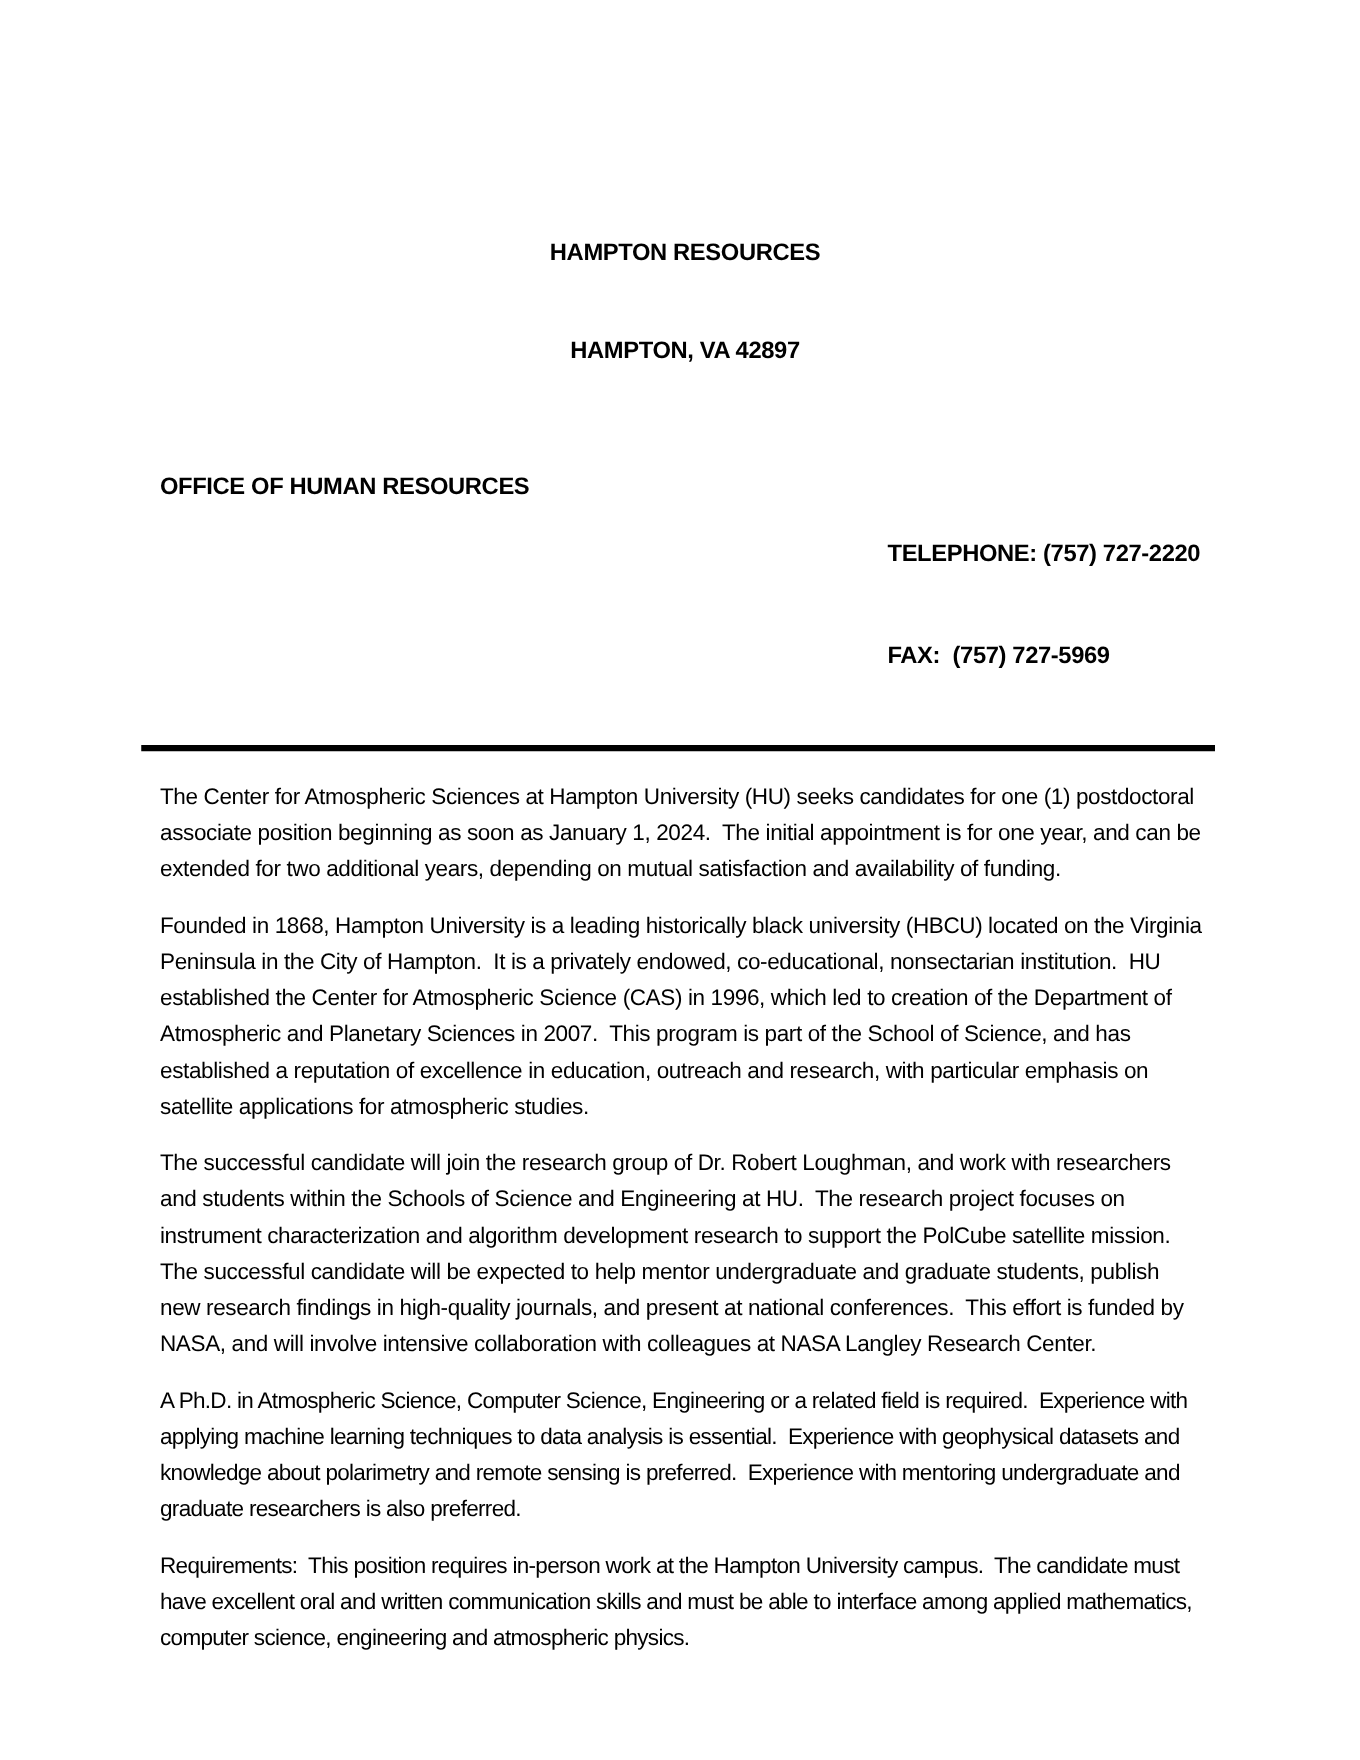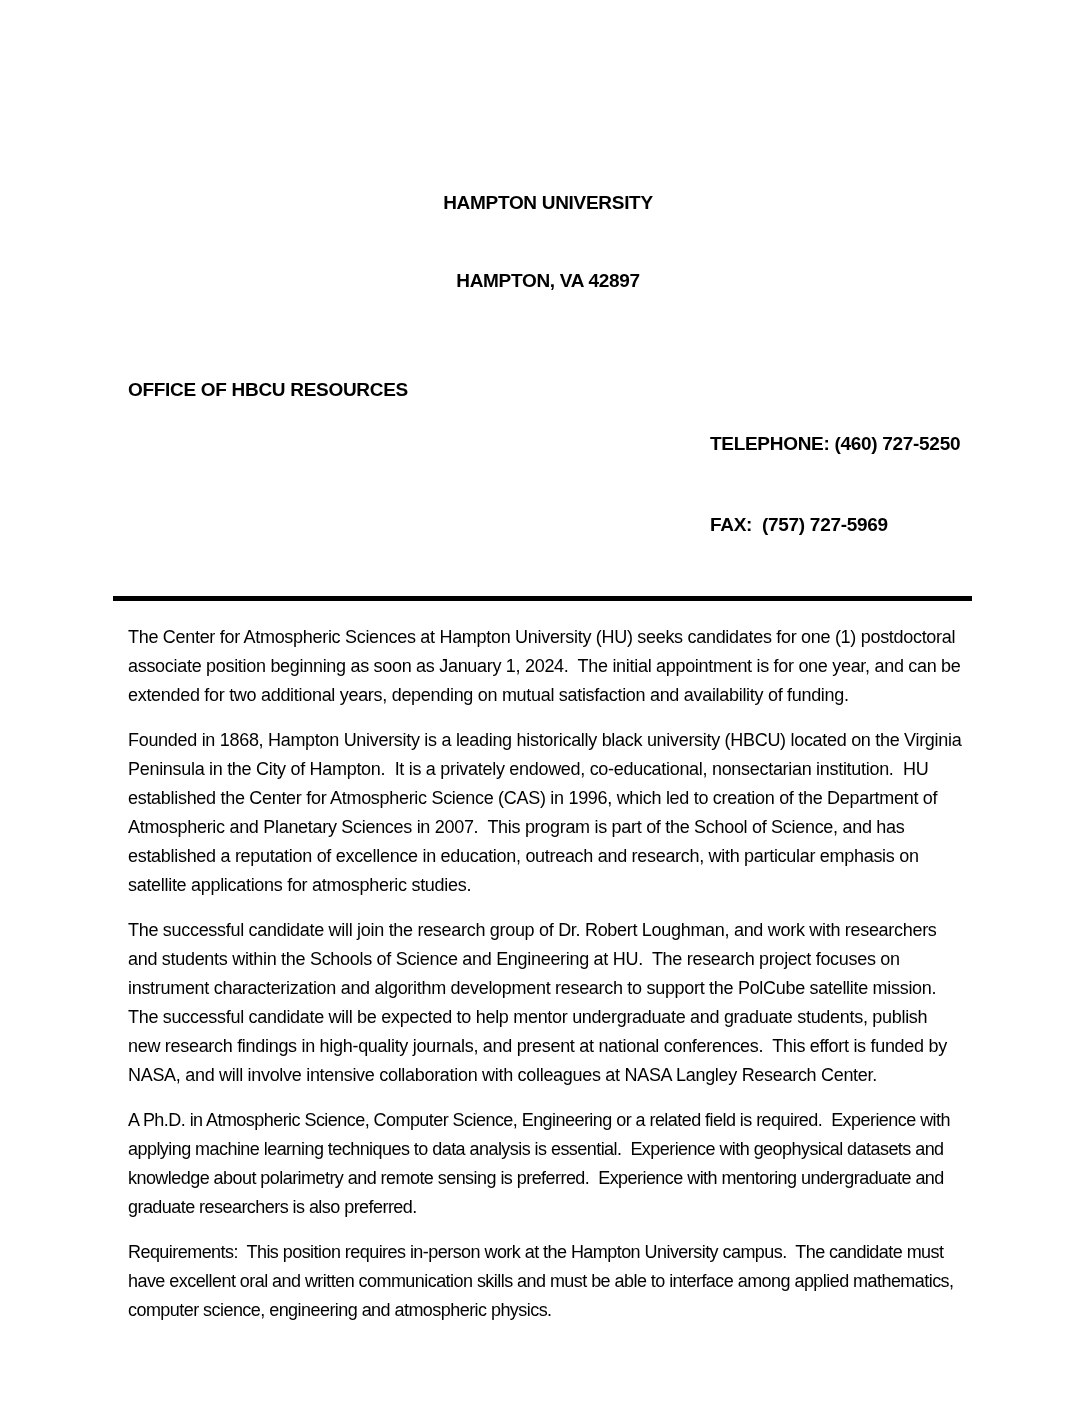--- a/index.html
+++ b/index.html
@@ -69,28 +69,28 @@
     font-weight: normal;
     letter-spacing: -0.55px;
   }
 </style>
 </head>
 <body>
 
 <div class="page">
 
   <div class="center-header">
-    <div>HAMPTON UNIVERSITY</div>
+    <div>HAMPTON RESOURCES</div>
     <div>HAMPTON, VA 42897</div>
   </div>
 
   <div class="office-row">
-    <div class="office-label">OFFICE OF HBCU RESOURCES</div>
+    <div class="office-label">OFFICE OF HUMAN RESOURCES</div>
     <div class="contact-block">
-      <div>TELEPHONE: (460) 727-5250</div>
+      <div>TELEPHONE: (757) 727-2220</div>
       <div>FAX:  (757) 727-5969</div>
     </div>
   </div>
 
   <div class="rule"></div>
 
 
   <p class="body first">The Center for Atmospheric Sciences at Hampton University (HU) seeks candidates for one (1) postdoctoral associate position beginning as soon as January 1, 2024.  The initial appointment is for one year, and can be extended for two additional years, depending on mutual satisfaction and availability of funding.</p>
 
   <p class="body">Founded in 1868, Hampton University is a leading historically black university (HBCU) located on the Virginia Peninsula in the City of Hampton.  It is a privately endowed, co-educational, nonsectarian institution.  HU established the Center for Atmospheric Science (CAS) in 1996, which led to creation of the Department of Atmospheric and Planetary Sciences in 2007.  This program is part of the School of Science, and has established a reputation of excellence in education, outreach and research, with particular emphasis on satellite applications for atmospheric studies.</p>

